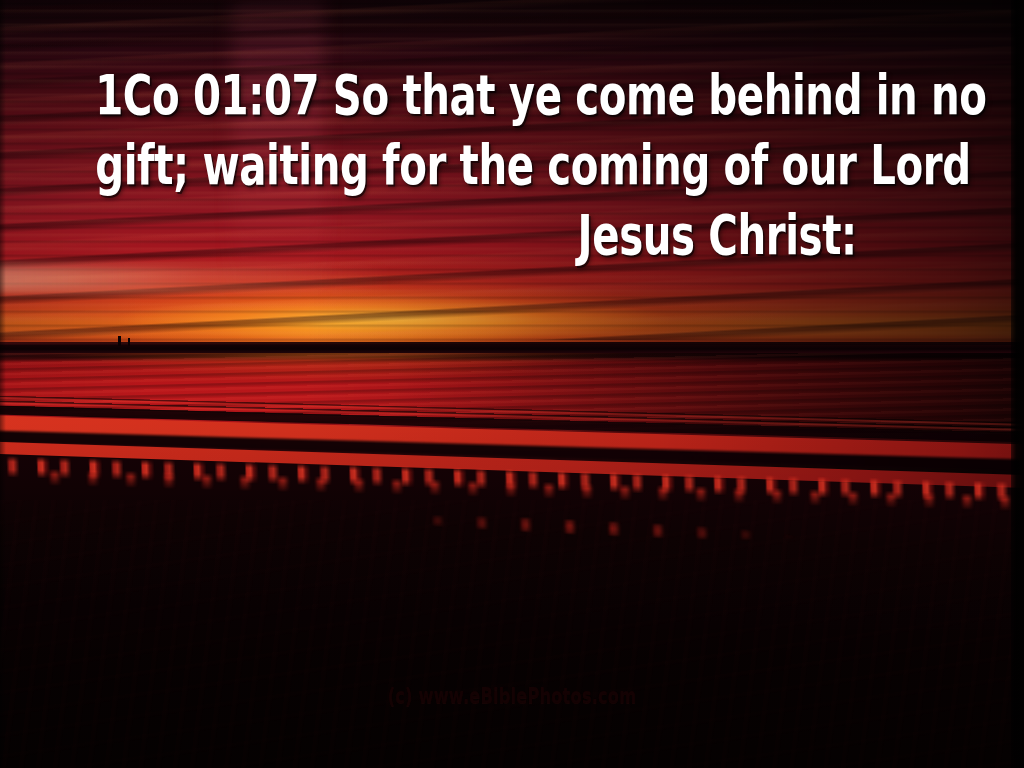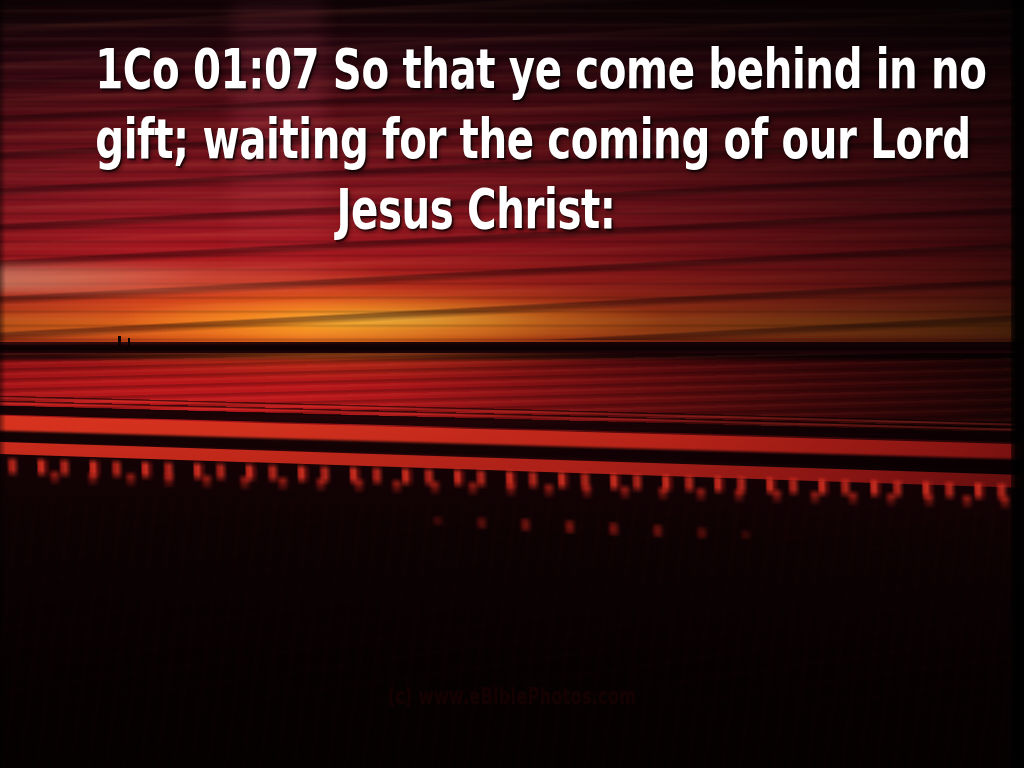--- a/index.html
+++ b/index.html
@@ -411,23 +411,23 @@
         rgba(0,0,0,0.0) 55%,
         rgba(0,0,0,0.25) 82%,
         rgba(0,0,0,0.45) 100%);
     pointer-events: none;
   }
 
   
   .verse-overlay {
     position: absolute;
     left: 0;
-    top: 34px;
+    top: 60px;
     width: 952px;
-    text-align: center;
+    text-align: right;
     pointer-events: none;
   }
   .verse-line {
     display: block;
     color: #ffffff;
     font-family: "DejaVu Sans Condensed", "Liberation Sans Narrow", "Liberation Sans", sans-serif;
     font-weight: 700;
     font-size: 56px;
     line-height: 70px;
     letter-spacing: -0.5px;

